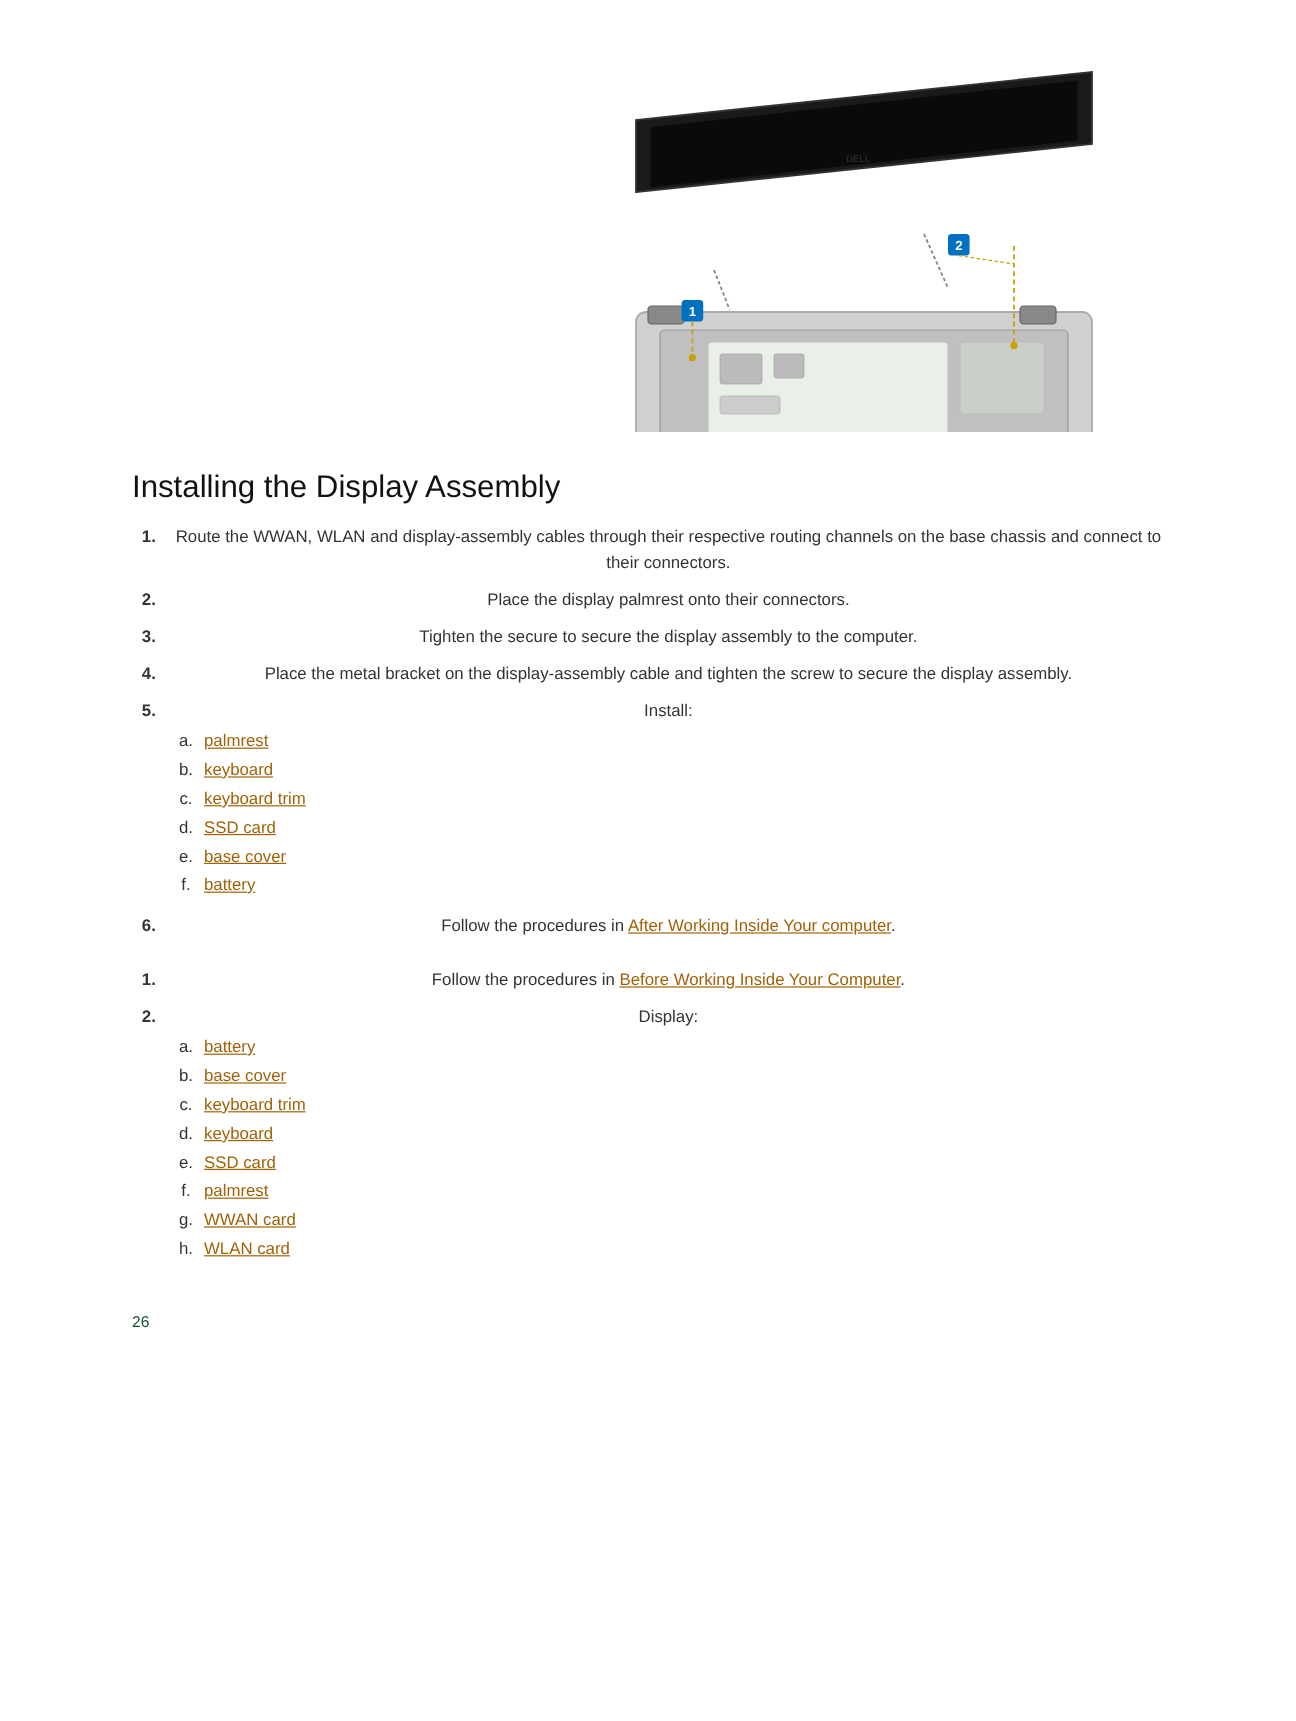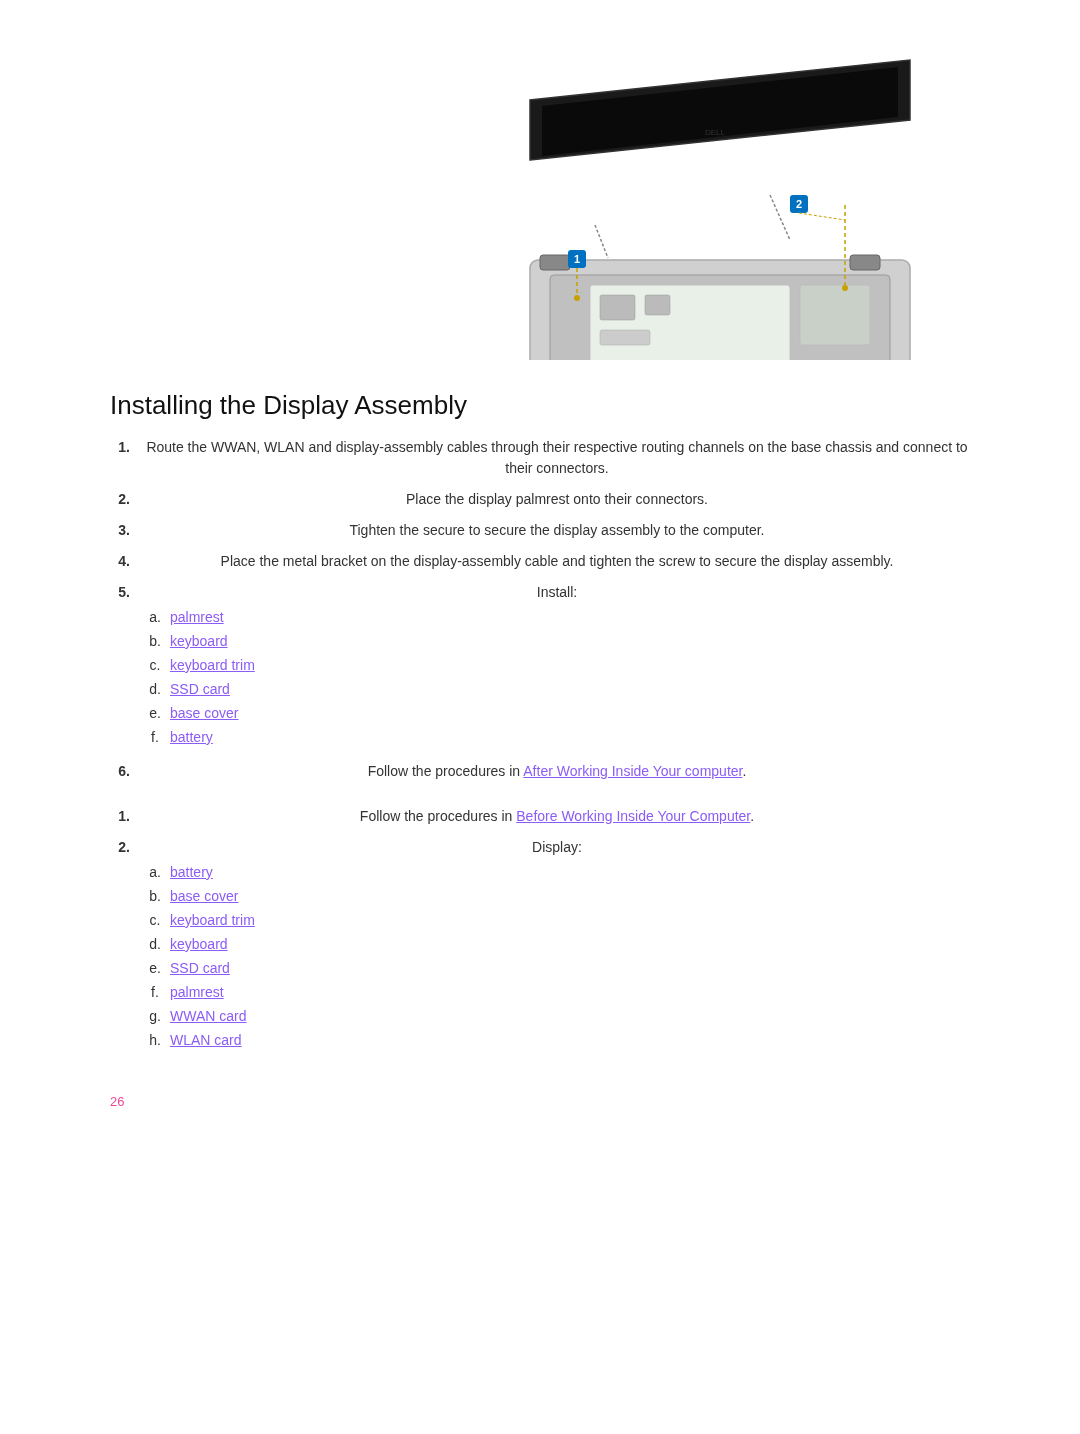--- a/index.html
+++ b/index.html
@@ -67,25 +67,25 @@
       align-items: flex-start;
       margin-bottom: 3px;
       line-height: 1.5;
     }
     .sub-list li .sub-label {
       min-width: 22px;
       margin-right: 4px;
       flex-shrink: 0;
     }
     a {
-      color: #8b5cf6;
+      color: #a16207;
       text-decoration: underline;
     }
     .page-number {
-      color: #ec4899;
+      color: #14532d;
       font-size: 13px;
       margin-top: 40px;
     }
     .section-divider {
       margin-bottom: 24px;
     }
   </style>
 </head>
 <body>
 

